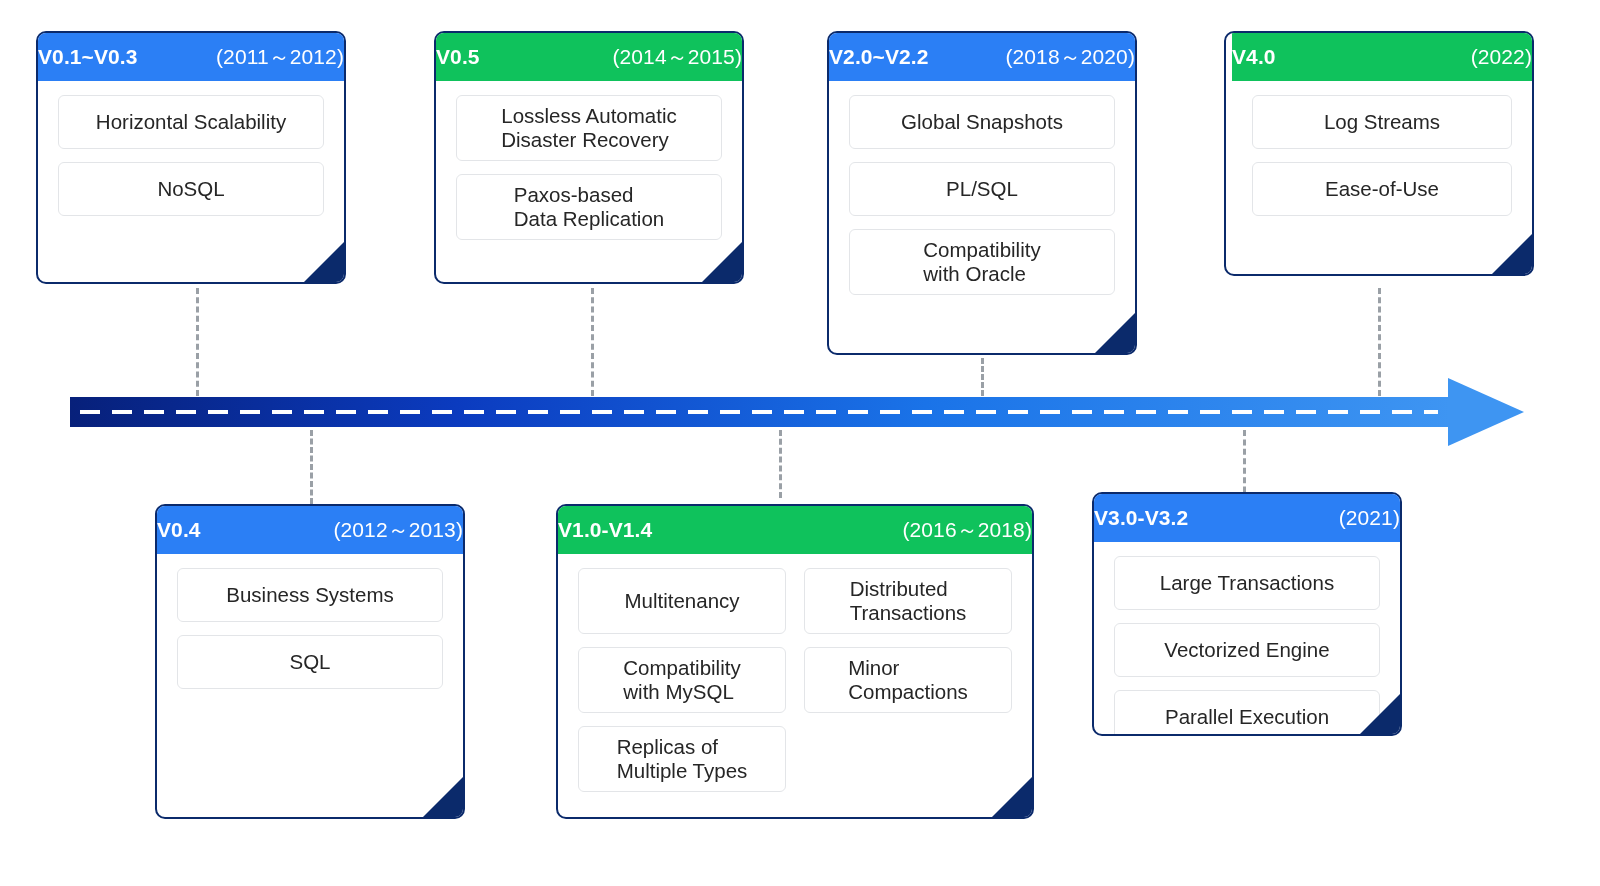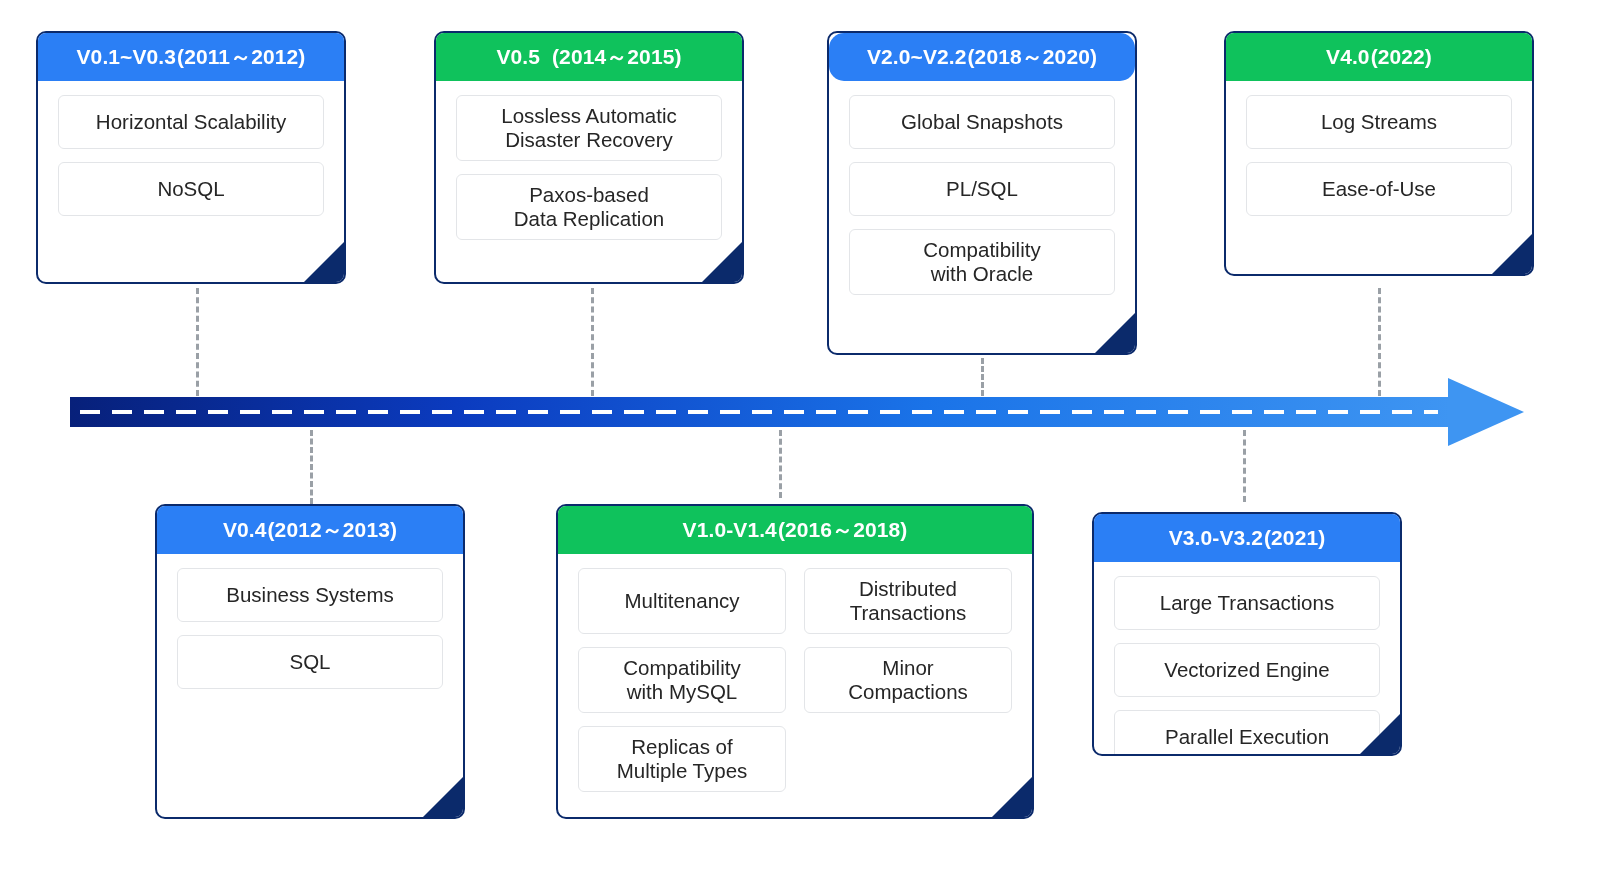--- a/index.html
+++ b/index.html
@@ -60,49 +60,48 @@
     box-sizing: border-box;
     background: #ffffff;
     border: 2.5px solid #0b2a6b;
     border-radius: 10px;
     overflow: hidden;
   }
   .card-header {
     height: 48px;
     display: flex;
     align-items: center;
-    justify-content: center;
+    justify-content: space-between;
     color: #ffffff;
     font-size: 21px;
     letter-spacing: .1px;
     white-space: nowrap;
   }
   .card-header .ver { font-weight: bold; }
-  .card-header .yrs { font-weight: bold; margin-left: 1px; }
+  .card-header .yrs { font-weight: normal; margin-left: 1px; }
   .card-body {
     padding: 14px 20px 16px 20px;
     display: flex;
     flex-direction: column;
     gap: 13px;
   }
   .card-body.two-col {
     display: grid;
     grid-template-columns: 1fr 1fr;
     gap: 13px 18px;
     align-content: start;
   }
   .feat {
     box-sizing: border-box;
     border: 1.5px solid #e3e5e8;
     border-radius: 6px;
     background: #ffffff;
     color: #262626;
     font-size: 20.5px;
     line-height: 1.17;
-    text-align: center;
     display: flex;
     align-items: center;
     justify-content: center;
     padding: 8px 6px;
     min-height: 54px;
     white-space: pre-line;
   }
   
   .fold {
     position: absolute;
@@ -153,34 +152,34 @@
     <div class="card-body">
       <div class="feat">Lossless Automatic
 Disaster Recovery</div>
       <div class="feat">Paxos-based
 Data Replication</div>
     </div>
     <div class="fold"></div>
   </div>
 
   <div class="card" style="left:827px; top:31px; width:310px; height:324px;">
-    <div class="card-header" style="background:#2b7ff5;border-radius:15px;">
+    <div class="card-header" style="background:#2b7ff5;">
       <span class="ver">V2.0~V2.2</span>
       <span class="yrs">(2018～2020)</span>
     </div>
     <div class="card-body">
       <div class="feat">Global Snapshots</div>
       <div class="feat">PL/SQL</div>
       <div class="feat">Compatibility
 with Oracle</div>
     </div>
     <div class="fold"></div>
   </div>
 
-  <div class="card" style="left:1224px; top:31px; width:310px; height:245px;">
+  <div class="card" style="left:1224px; top:31px; width:310px; height:245px;padding-left:6px;">
     <div class="card-header" style="background:#0fc25c;">
       <span class="ver">V4.0</span>
       <span class="yrs">(2022)</span>
     </div>
     <div class="card-body">
       <div class="feat">Log Streams</div>
       <div class="feat">Ease-of-Use</div>
     </div>
     <div class="fold"></div>
   </div>
@@ -209,21 +208,21 @@
       <div class="feat">Compatibility
 with MySQL</div>
       <div class="feat">Minor
 Compactions</div>
       <div class="feat">Replicas of
 Multiple Types</div>
     </div>
     <div class="fold"></div>
   </div>
 
-  <div class="card" style="left:1092px; top:512px; width:310px; height:244px;">
+  <div class="card" style="left:1092px; top:492px; width:310px; height:244px;">
     <div class="card-header" style="background:#2b7ff5;">
       <span class="ver">V3.0-V3.2</span>
       <span class="yrs">(2021)</span>
     </div>
     <div class="card-body">
       <div class="feat">Large Transactions</div>
       <div class="feat">Vectorized Engine</div>
       <div class="feat">Parallel Execution</div>
     </div>
     <div class="fold"></div>

